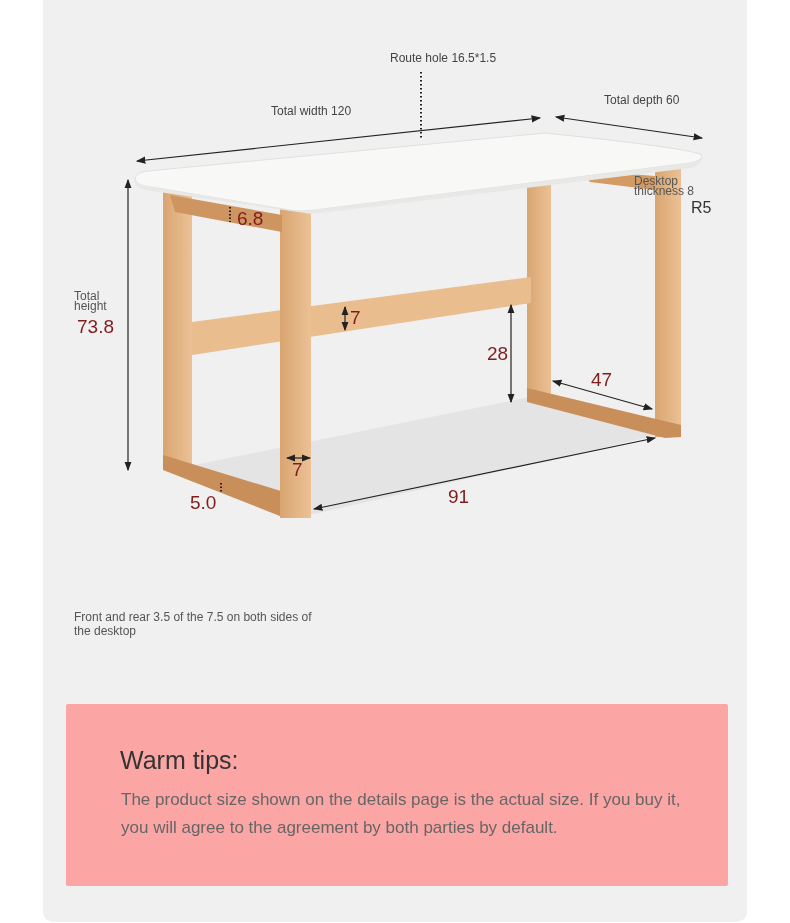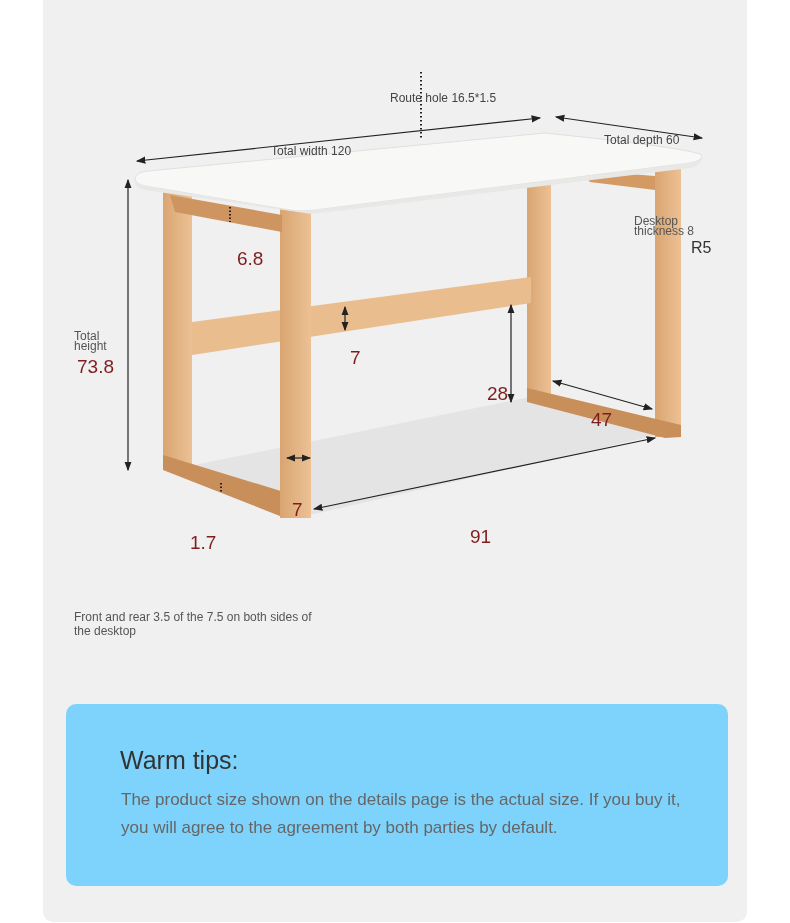--- a/index.html
+++ b/index.html
@@ -1,27 +1,27 @@
 <!DOCTYPE html>
 <html><head>
   <meta charset="utf-8">
   <style>
     html, body { margin: 0; padding: 0; background: #ffffff; }
     body { width: 790px; height: 923px; position: relative; overflow: hidden;
            font-family: "Liberation Sans", sans-serif; }
     .panel { position: absolute; left: 43px; top: 0; width: 704px; height: 922px;
              background: #f0f0f0; border-radius: 0 0 10px 10px; }
     .diagram { position: absolute; left: 0; top: 0; width: 790px; height: 600px; }
-    .label { position: absolute; color: #333; white-space: nowrap; margin-top: 40px; }
+    .label { position: absolute; color: #333; white-space: nowrap; }
     .small { font-size: 12px; color: #444; }
     .dim { font-size: 19px; color: #7f1d1d; }
     .note { position: absolute; left: 74px; top: 610px; width: 250px; font-size: 12px;
             line-height: 14px; color: #555; }
     .card { position: absolute; left: 66px; top: 704px; width: 662px; height: 182px;
-            background: #7dd3fc; border-radius: 10px; }
+            background: #fca5a5; border-radius: 2px; }
     .card-title { position: absolute; left: 54px; top: 42px; font-size: 25px; color: #333; }
     .card-body { position: absolute; left: 55px; top: 82px; width: 580px; font-size: 17px;
                  line-height: 28px; color: #666; }
   </style>
 </head>
 <body>
 
 <div class="panel"></div>
 
 <svg class="diagram" viewBox="0 0 790 600" xmlns="http://www.w3.org/2000/svg">
@@ -74,21 +74,21 @@
 <span class="label small" style="left:604px; top:93px;">Total depth 60</span>
 <span class="label small" style="left:634px; top:176px; width:70px; white-space:normal; line-height:10px; color:#555;">Desktop thickness 8</span>
 <span class="label" style="left:691px; top:199px; font-size:16px; color:#333;">R5</span>
 <span class="label small" style="left:74px; top:291px; width:40px; white-space:normal; line-height:10px; color:#555;">Total height</span>
 <span class="label dim" style="left:77px; top:316px;">73.8</span>
 <span class="label dim" style="left:237px; top:208px;">6.8</span>
 <span class="label dim" style="left:350px; top:307px;">7</span>
 <span class="label dim" style="left:487px; top:343px;">28</span>
 <span class="label dim" style="left:591px; top:369px;">47</span>
 <span class="label dim" style="left:292px; top:459px;">7</span>
-<span class="label dim" style="left:190px; top:492px;">1.7</span>
-<span class="label dim" style="left:470px; top:486px;">91</span>
+<span class="label dim" style="left:190px; top:492px;">5.0</span>
+<span class="label dim" style="left:448px; top:486px;">91</span>
 
 <div class="note">Front and rear 3.5 of the 7.5 on both sides of the desktop</div>
 
 <div class="card">
   <div class="card-title">Warm tips:</div>
   <div class="card-body">The product size shown on the details page is the actual size. If you buy it, you will agree to the agreement by both parties by default.</div>
 </div>
 
 </body></html>

